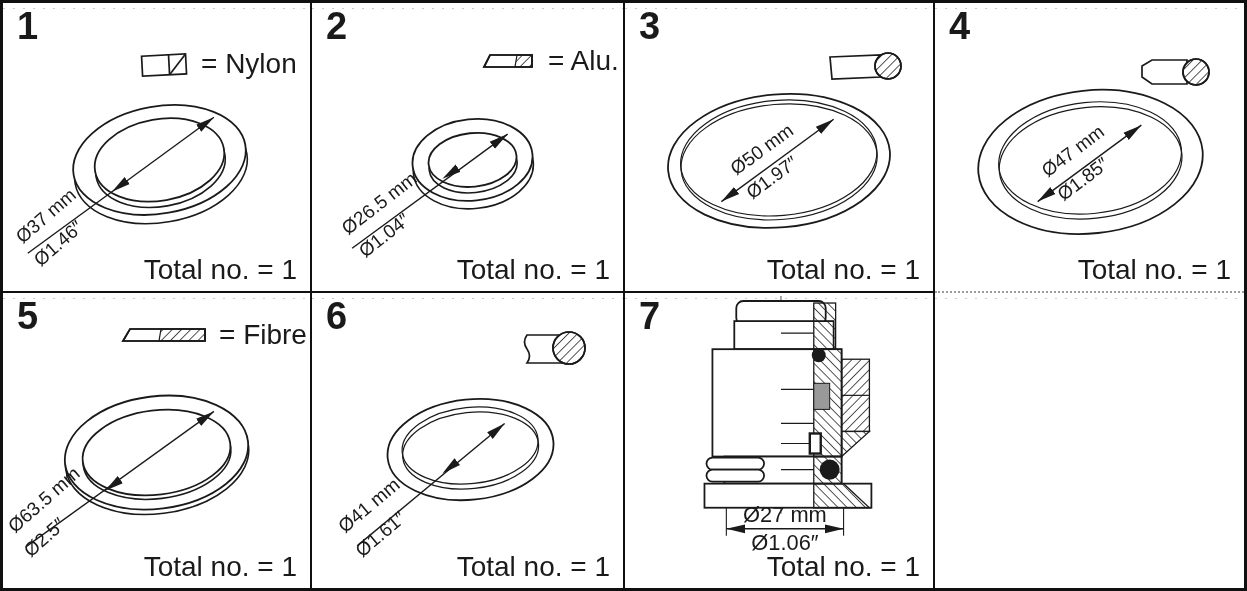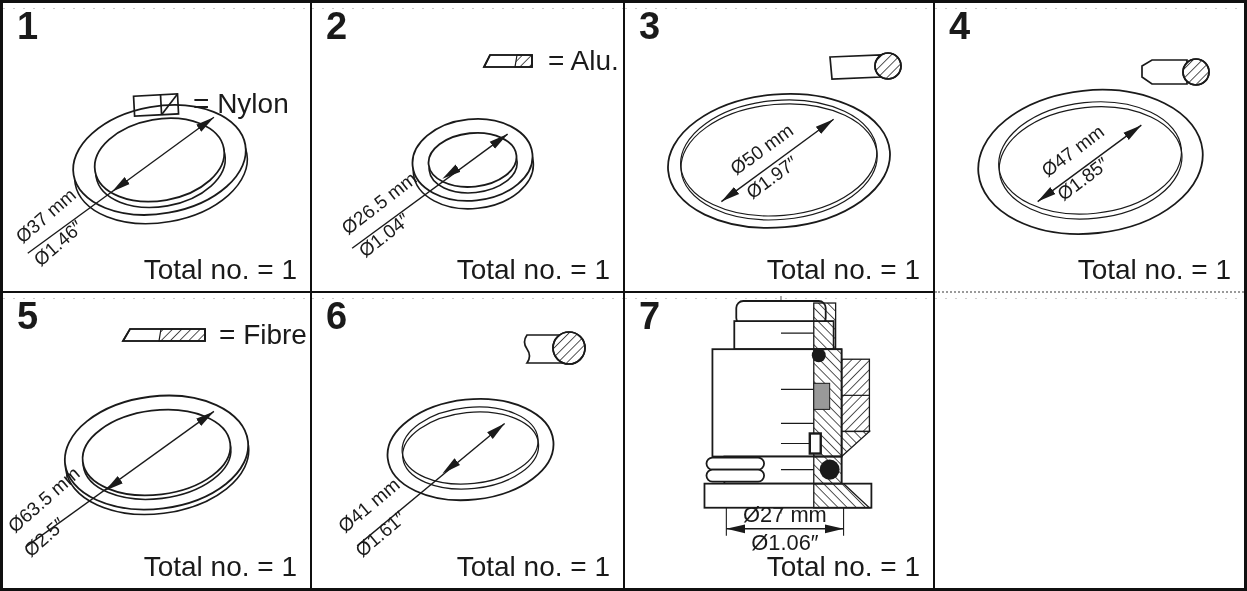--- a/index.html
+++ b/index.html
@@ -60,21 +60,21 @@
         <ellipse class="ol" cx="158" cy="158" rx="88" ry="54"></ellipse>
         <ellipse class="ln" cx="158" cy="164" rx="66" ry="41"></ellipse>
         <ellipse class="ol" cx="158" cy="158" rx="66" ry="41"></ellipse>
       </g>
       <line class="dim" x1="25" y1="252" x2="213" y2="115" marker-end="url(#arr)"></line>
       <line class="ghost" x1="213" y1="115" x2="110" y2="190" marker-end="url(#arr)"></line>
       <text class="rl" transform="translate(20,243) rotate(-41)">Ø37 mm</text>
       <text class="rl" transform="translate(38,266) rotate(-41)">Ø1.46″</text>
     </svg>
     <div class="num">1</div>
-    <div class="legend" style="left:128px;top:44px;margin-top:40px;">
+    <div class="legend" style="left:136px;top:44px;">
       <svg width="52" height="34" viewBox="0 0 52 34">
         <g transform="rotate(-3 26 17)">
           <rect class="lnS" x="3" y="8" width="44" height="20"></rect>
           <line class="lnS" x1="30" y1="8" x2="30" y2="28"></line>
           <line class="lnS" x1="30" y1="28" x2="47" y2="8"></line>
         </g>
       </svg>
       <span class="lab">= Nylon</span>
     </div>
     <div class="total">Total no. = 1</div>

